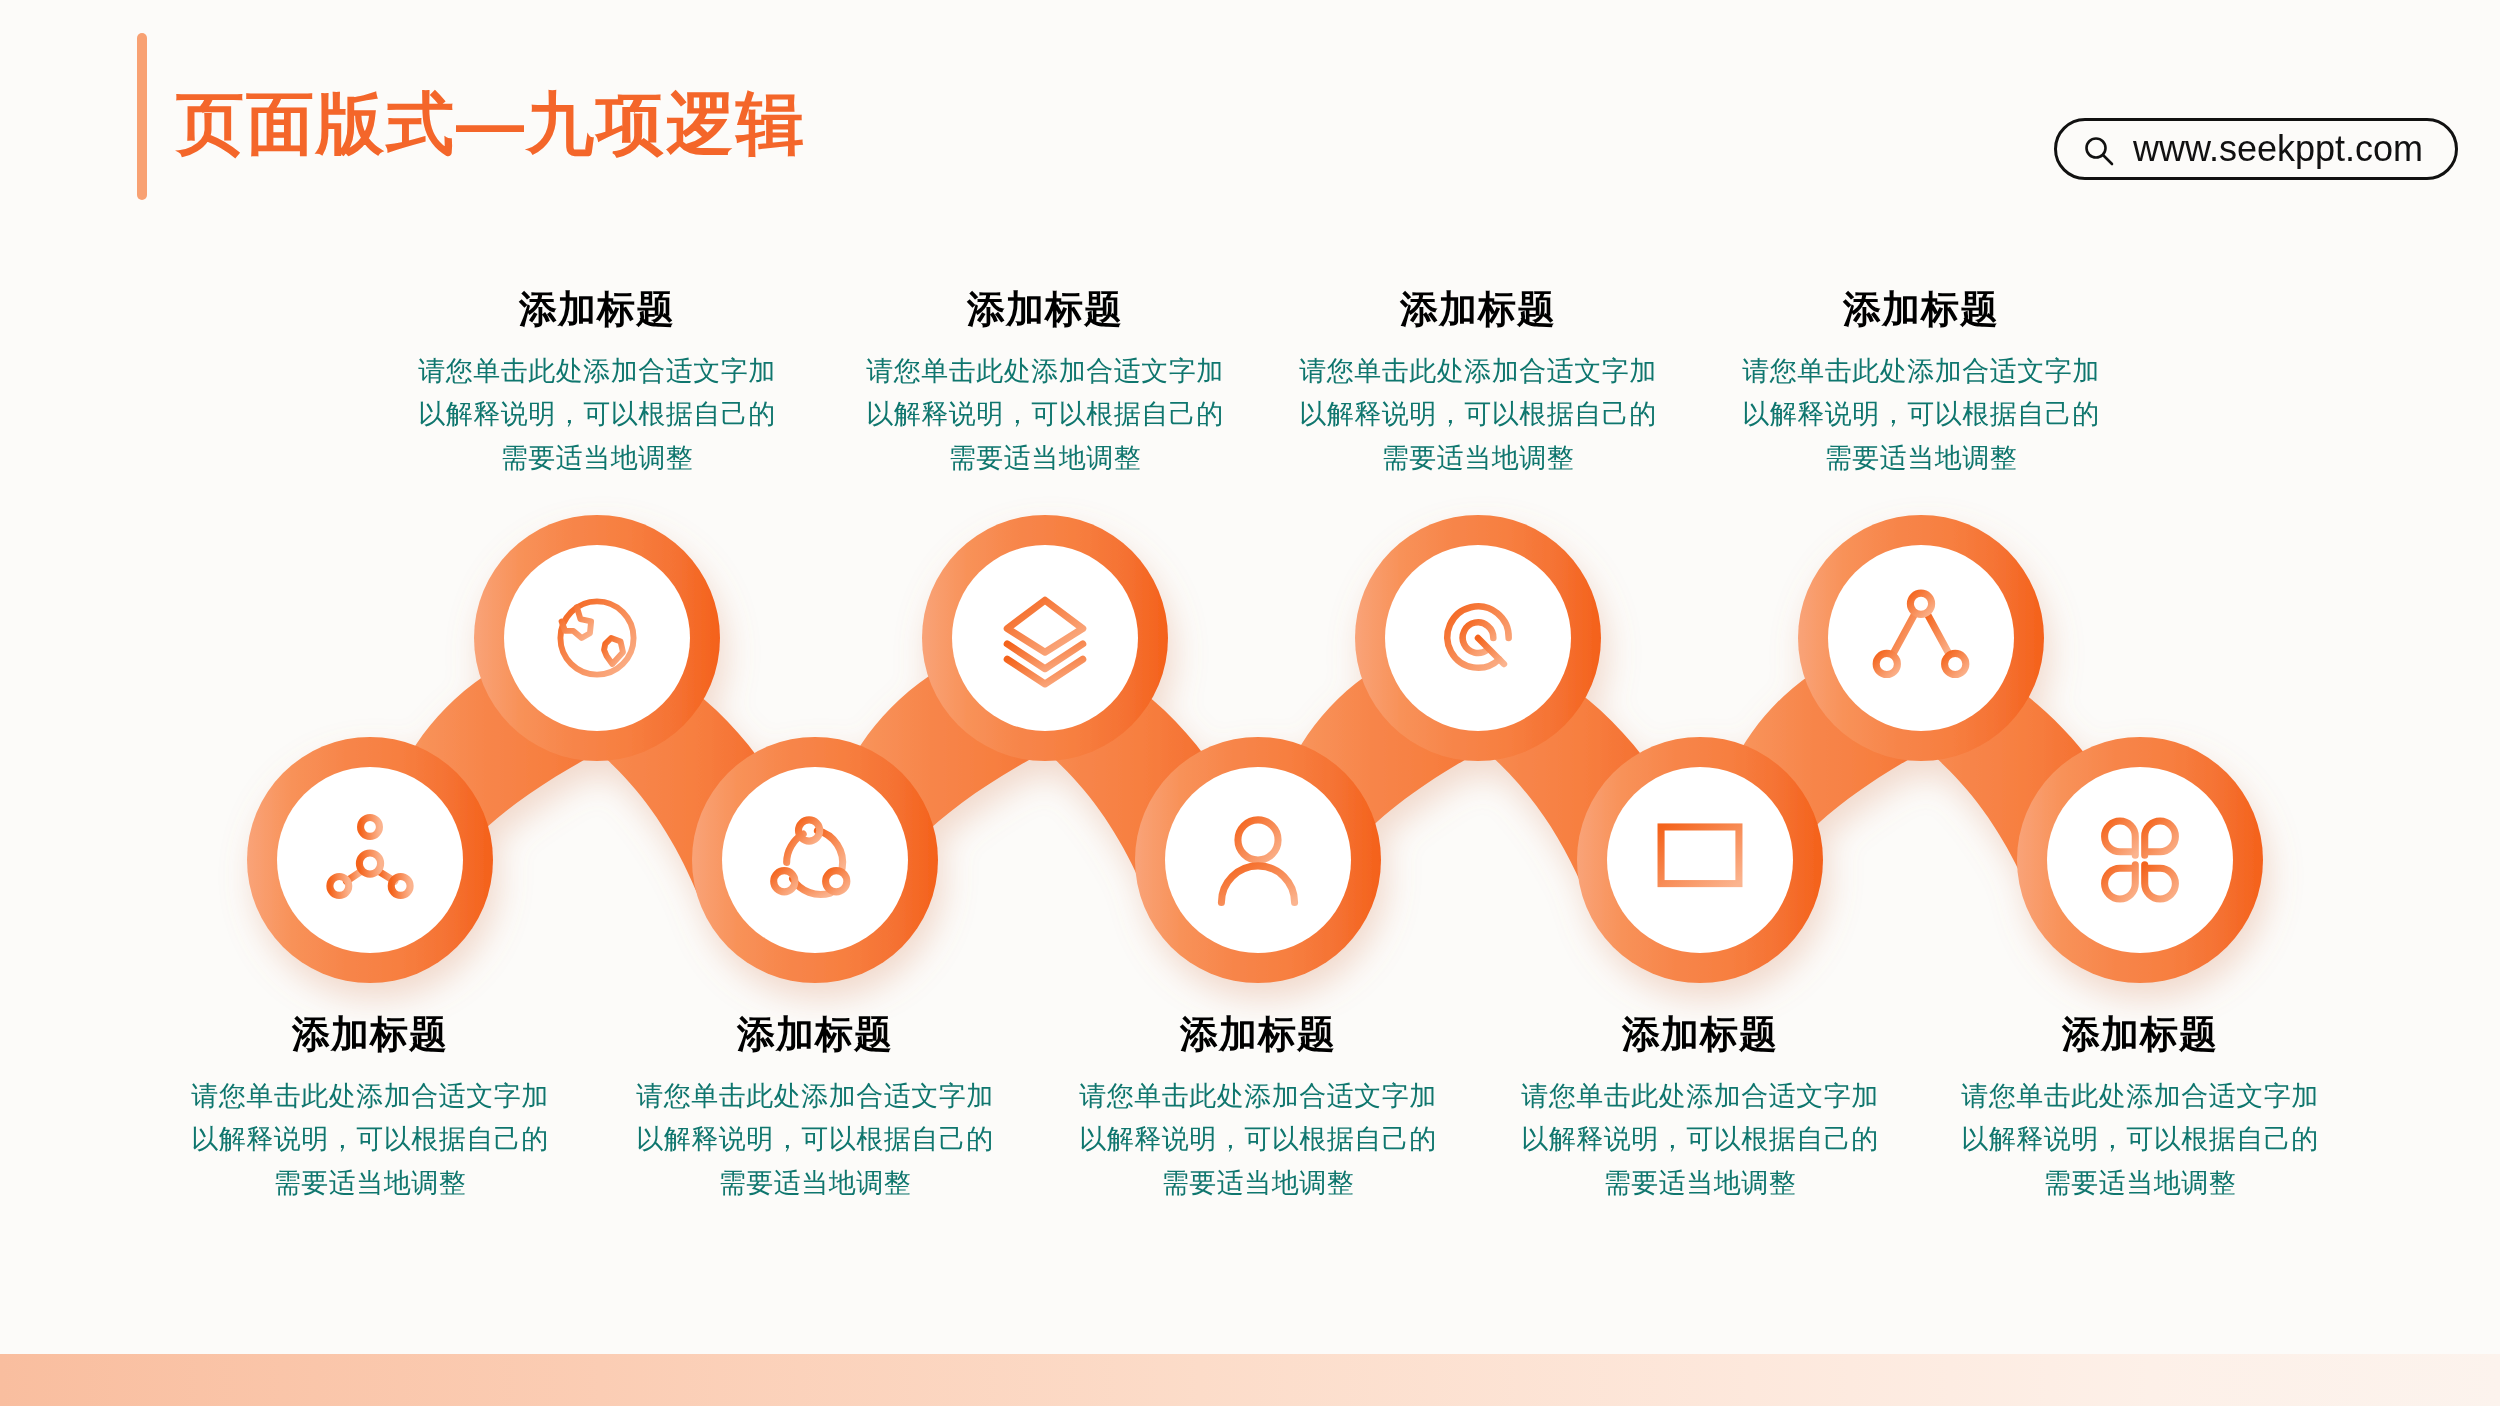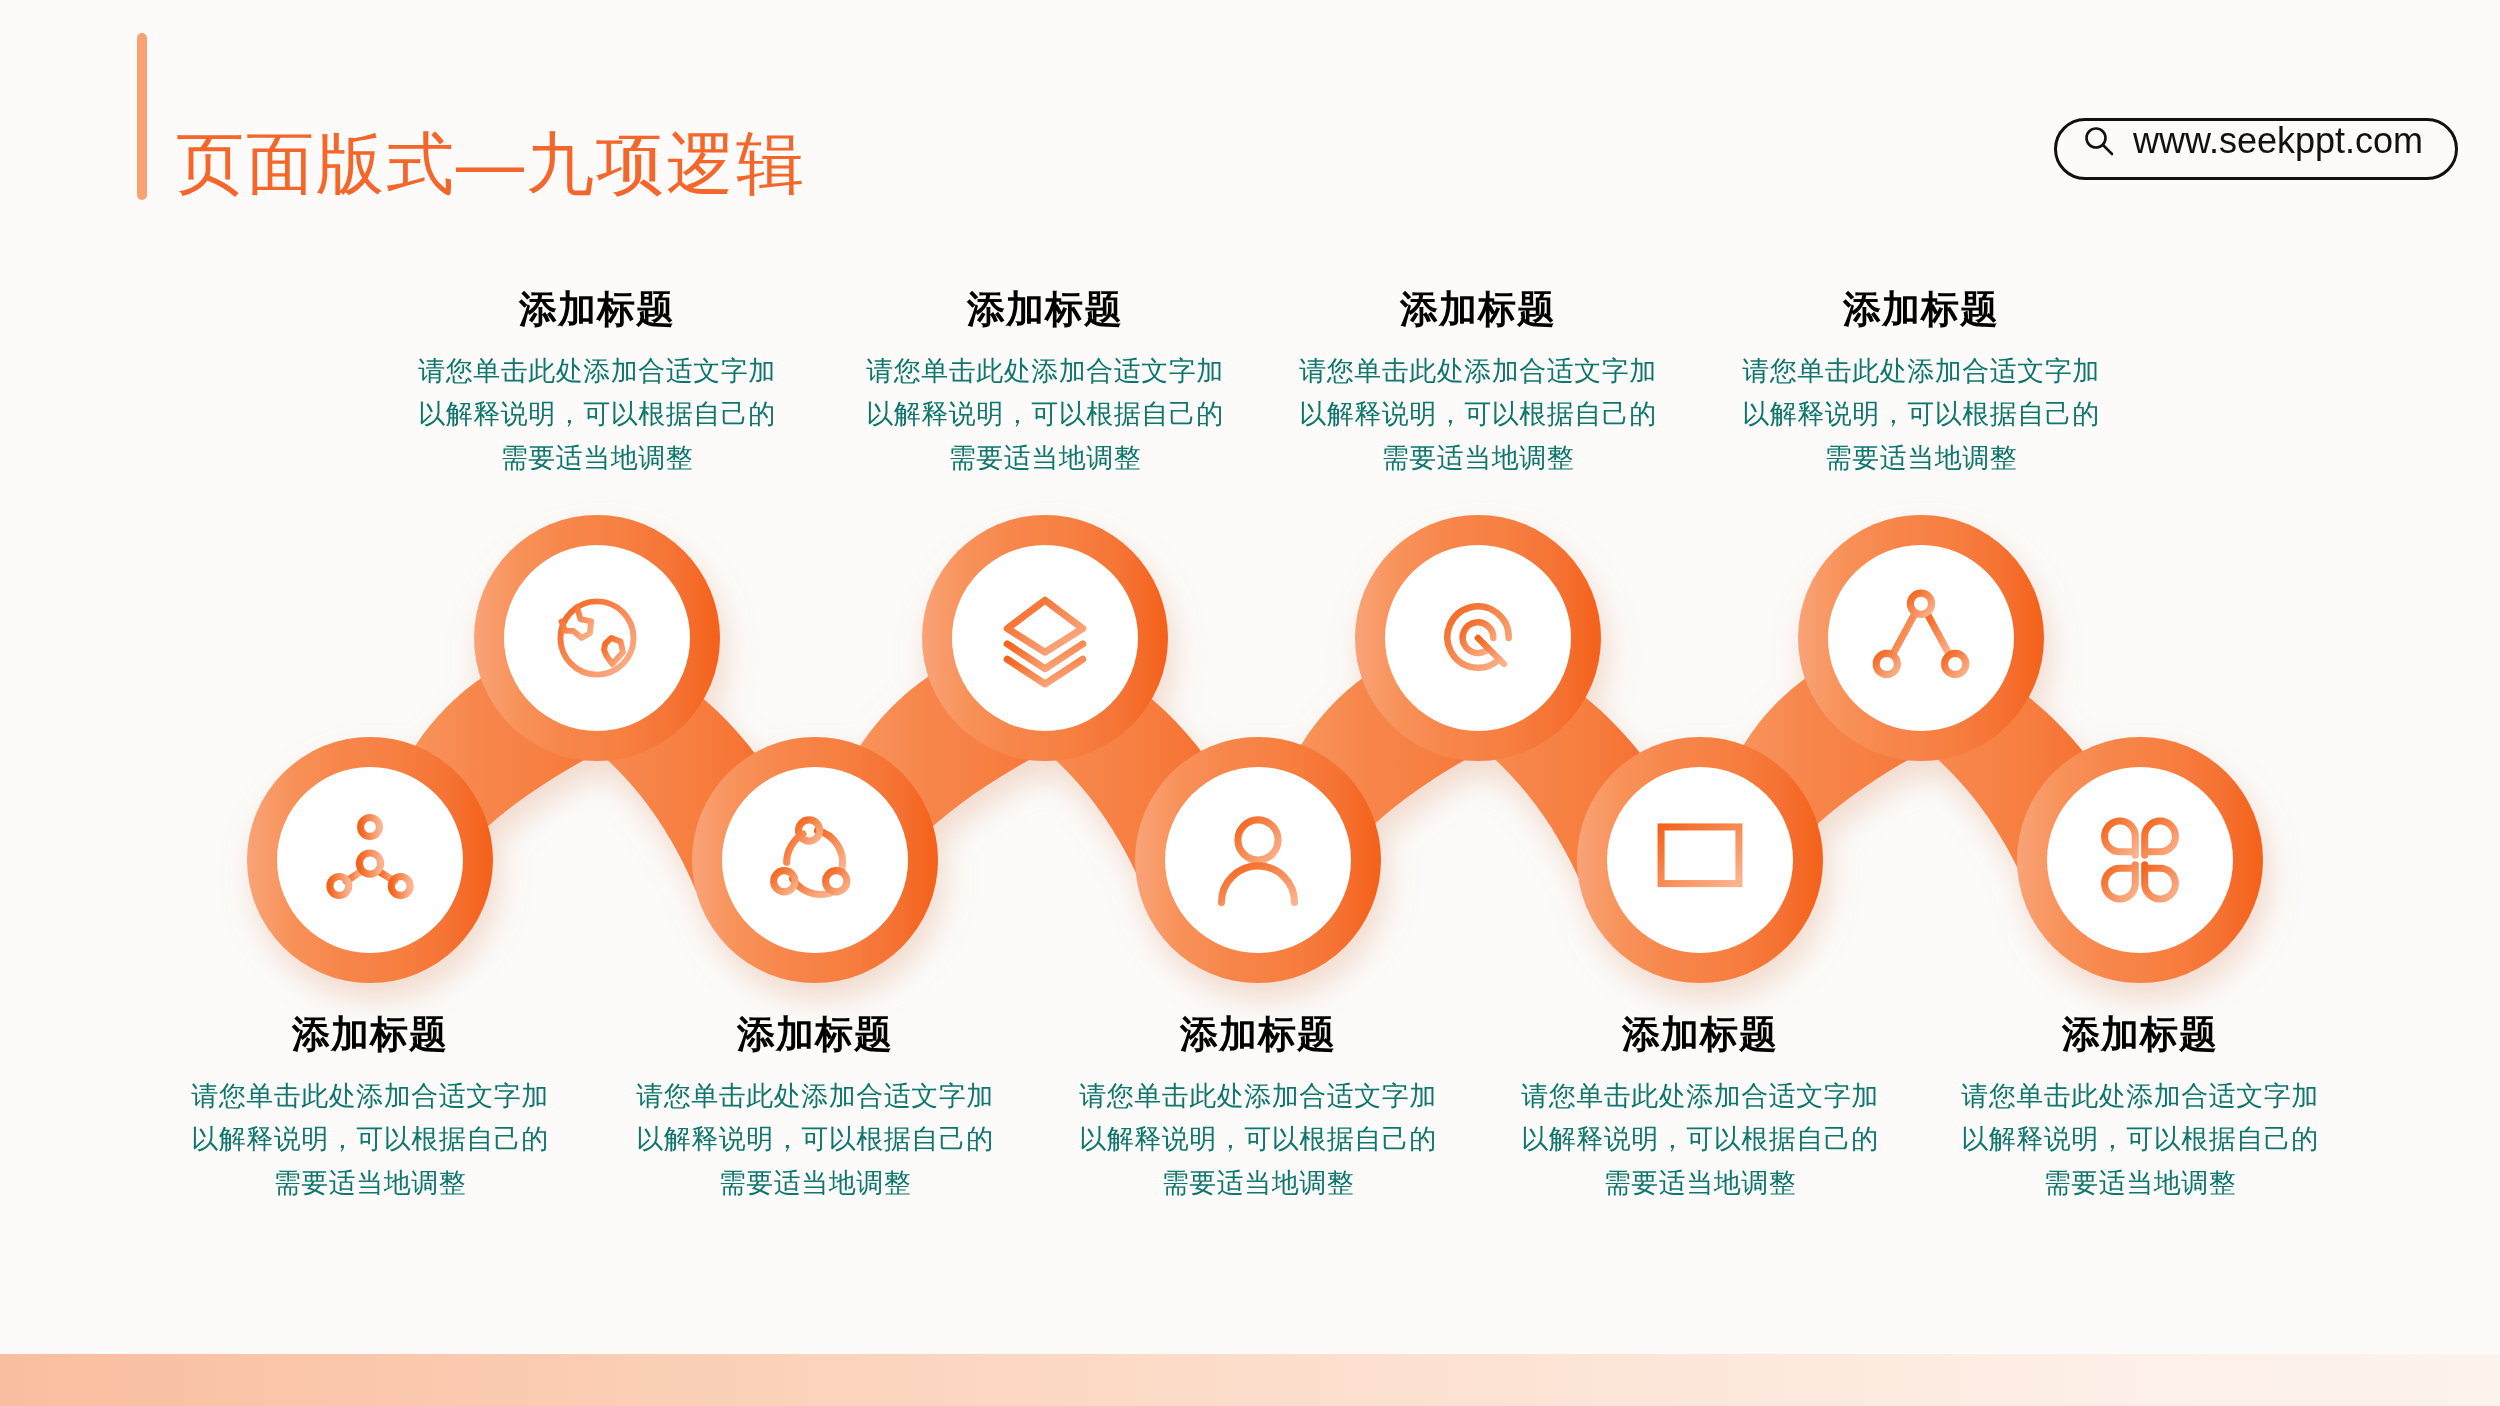--- a/index.html
+++ b/index.html
@@ -9,27 +9,27 @@
     font-family:"Liberation Sans","DejaVu Sans",sans-serif;
   }
 
   
   #accent-bar{
     position:absolute;left:137px;top:33px;width:10px;height:167px;
     background:#F8A173;border-radius:5px;
   }
   #page-title{
     position:absolute;left:176px;top:86px;
-    font-size:68px;font-weight:normal;color:#F4662A;
-    letter-spacing:2px;line-height:1.1;white-space:nowrap;margin-top:40px;
+    font-size:68px;font-weight:bold;color:#F4662A;
+    letter-spacing:2px;line-height:1.1;white-space:nowrap;
   }
   #url-badge{
     position:absolute;right:42px;top:118px;
     height:62px;box-sizing:border-box;
-    display:flex;gap:18px;
+    display:flex;align-items:center;gap:18px;
     padding:4px 32px 0 26px;
     border:3px solid #111;border-radius:34px;
     background:transparent;
   }
   #url-badge .search-ico{width:32px;height:32px;display:block;flex:none;}
   #url-badge .url-text{
     font-size:36px;color:#111;line-height:1;white-space:nowrap;
     position:relative;top:-2px;
   }
 

